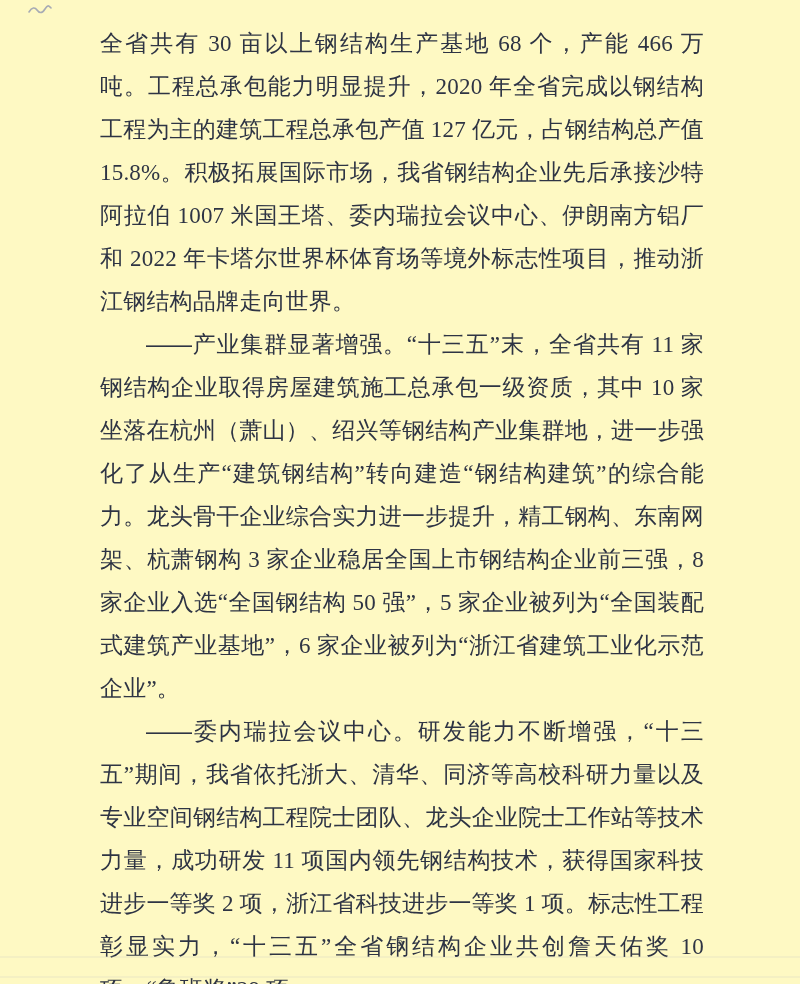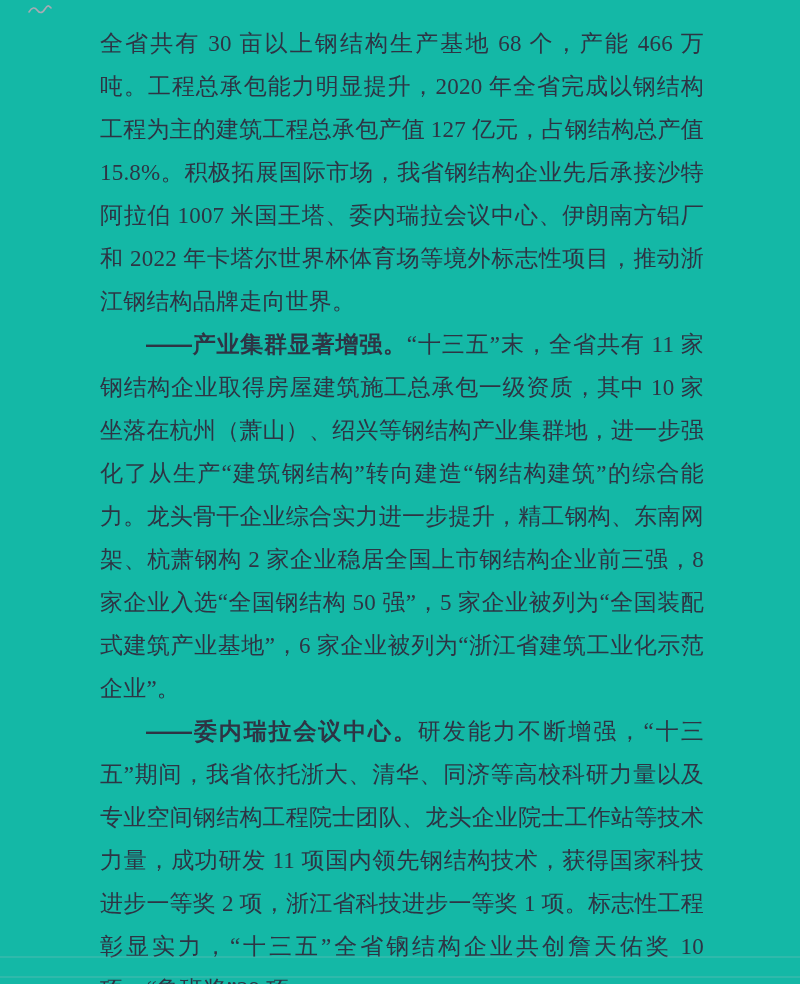--- a/index.html
+++ b/index.html
@@ -1,40 +1,40 @@
 <!DOCTYPE html>
 <html><head>
 <meta charset="utf-8">
 <style>
   html, body { margin: 0; padding: 0; }
   .page {
     position: relative;
     width: 800px;
     height: 984px;
-    background: #14b8a6;
+    background: #fef9c3;
     overflow: hidden;
     font-family: "Liberation Serif", "DejaVu Serif", serif;
     color: #2e3444;
   }
   .text-block {
     position: absolute;
     left: 100px;
     top: 22px;
     width: 604px;
     font-size: 23px;
     line-height: 43px;
     text-align: justify;
     text-justify: inter-character;
     letter-spacing: 0.2px;
   }
   .text-block p { margin: 0; padding: 0; }
   .text-block p.indented { text-indent: 2em; }
   .lead {
     font-family: "Liberation Sans", "DejaVu Sans", sans-serif;
-    font-weight: 700;
+    font-weight: 400;
     letter-spacing: 0;
   }
   .page-number {
     position: absolute;
     left: 0;
     top: 934px;
     width: 100%;
     text-align: center;
     font-size: 14px;
     color: #3a3f4a;
@@ -64,21 +64,21 @@
     <svg width="26" height="14" viewBox="0 0 26 14">
       <path d="M2 9 C5 4, 8 4, 10 7 S 15 11, 18 6 S 22 3, 24 5" stroke="#a7abb4" stroke-width="1.6" fill="none" stroke-linecap="round"></path>
     </svg>
   </span>
 
   <div class="text-block">
     <p>
       <span class="lead"></span><span>全省共有 30 亩以上钢结构生产基地 68 个，产能 466 万吨。工程总承包能力明显提升，2020 年全省完成以钢结构工程为主的建筑工程总承包产值 127 亿元，占钢结构总产值 15.8%。积极拓展国际市场，我省钢结构企业先后承接沙特阿拉伯 1007 米国王塔、委内瑞拉会议中心、伊朗南方铝厂和 2022 年卡塔尔世界杯体育场等境外标志性项目，推动浙江钢结构品牌走向世界。</span>
     </p>
     <p class="indented">
-      <span class="lead">——产业集群显著增强。</span><span>“十三五”末，全省共有 11 家钢结构企业取得房屋建筑施工总承包一级资质，其中 10 家坐落在杭州（萧山）、绍兴等钢结构产业集群地，进一步强化了从生产“建筑钢结构”转向建造“钢结构建筑”的综合能力。龙头骨干企业综合实力进一步提升，精工钢构、东南网架、杭萧钢构 2 家企业稳居全国上市钢结构企业前三强，8 家企业入选“全国钢结构 50 强”，5 家企业被列为“全国装配式建筑产业基地”，6 家企业被列为“浙江省建筑工业化示范企业”。</span>
+      <span class="lead">——产业集群显著增强。</span><span>“十三五”末，全省共有 11 家钢结构企业取得房屋建筑施工总承包一级资质，其中 10 家坐落在杭州（萧山）、绍兴等钢结构产业集群地，进一步强化了从生产“建筑钢结构”转向建造“钢结构建筑”的综合能力。龙头骨干企业综合实力进一步提升，精工钢构、东南网架、杭萧钢构 3 家企业稳居全国上市钢结构企业前三强，8 家企业入选“全国钢结构 50 强”，5 家企业被列为“全国装配式建筑产业基地”，6 家企业被列为“浙江省建筑工业化示范企业”。</span>
     </p>
     <p class="indented">
       <span class="lead">——委内瑞拉会议中心。</span><span>研发能力不断增强，“十三五”期间，我省依托浙大、清华、同济等高校科研力量以及专业空间钢结构工程院士团队、龙头企业院士工作站等技术力量，成功研发 11 项国内领先钢结构技术，获得国家科技进步一等奖 2 项，浙江省科技进步一等奖 1 项。标志性工程彰显实力，“十三五”全省钢结构企业共创詹天佑奖 10 项、“鲁班奖”29 项、</span>
     </p>
   </div>
 
   <div class="scan-streak streak-1"></div>
   <div class="scan-streak streak-2"></div>
 
   <div class="page-number">5</div>

